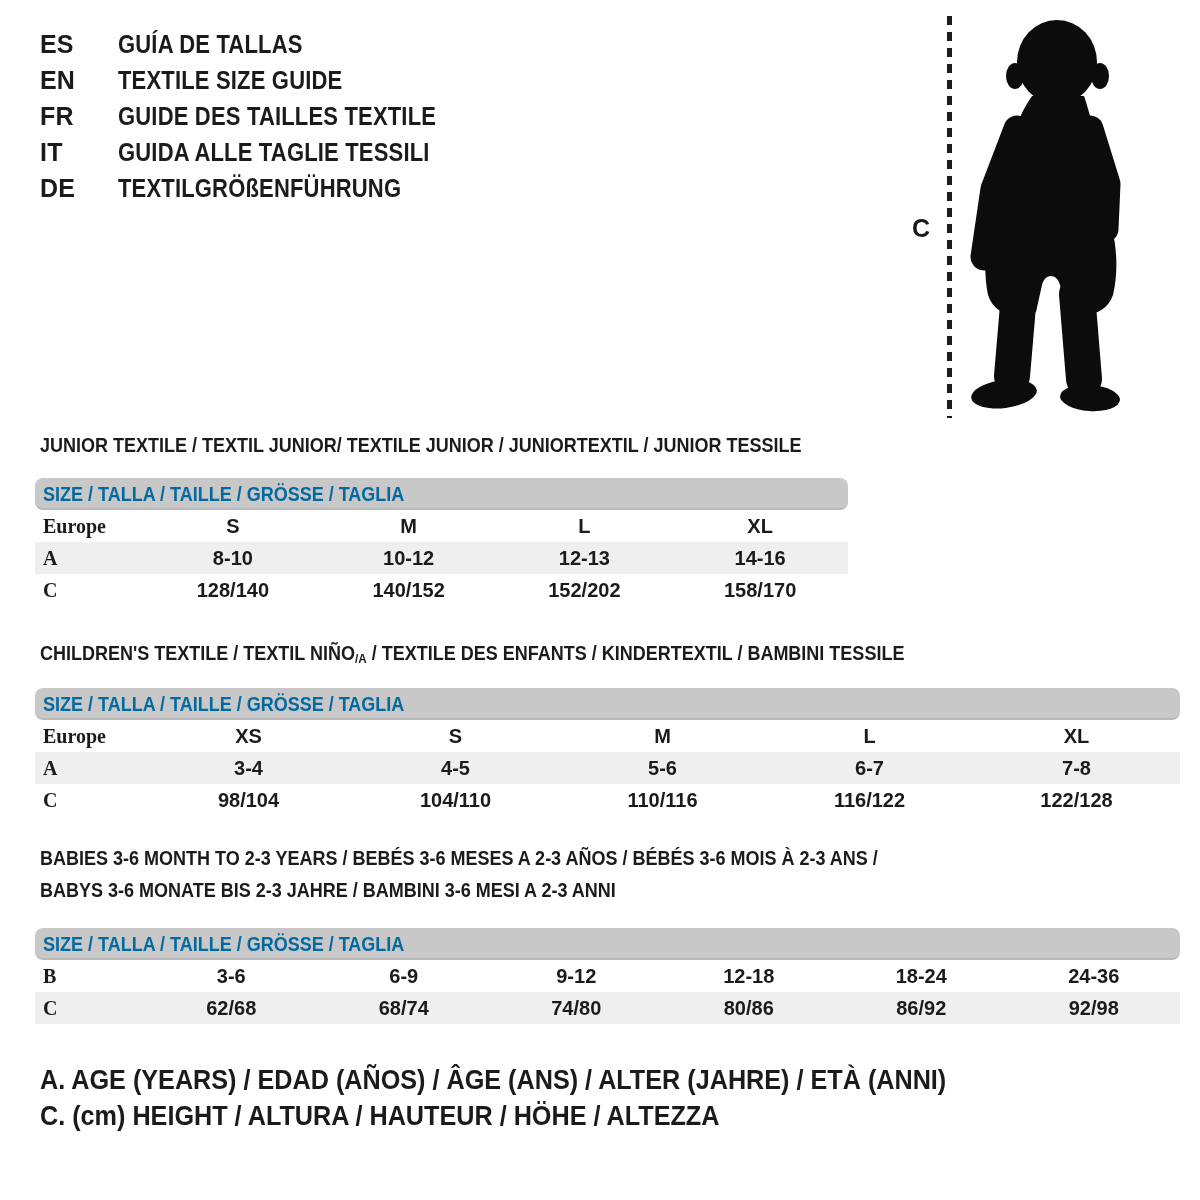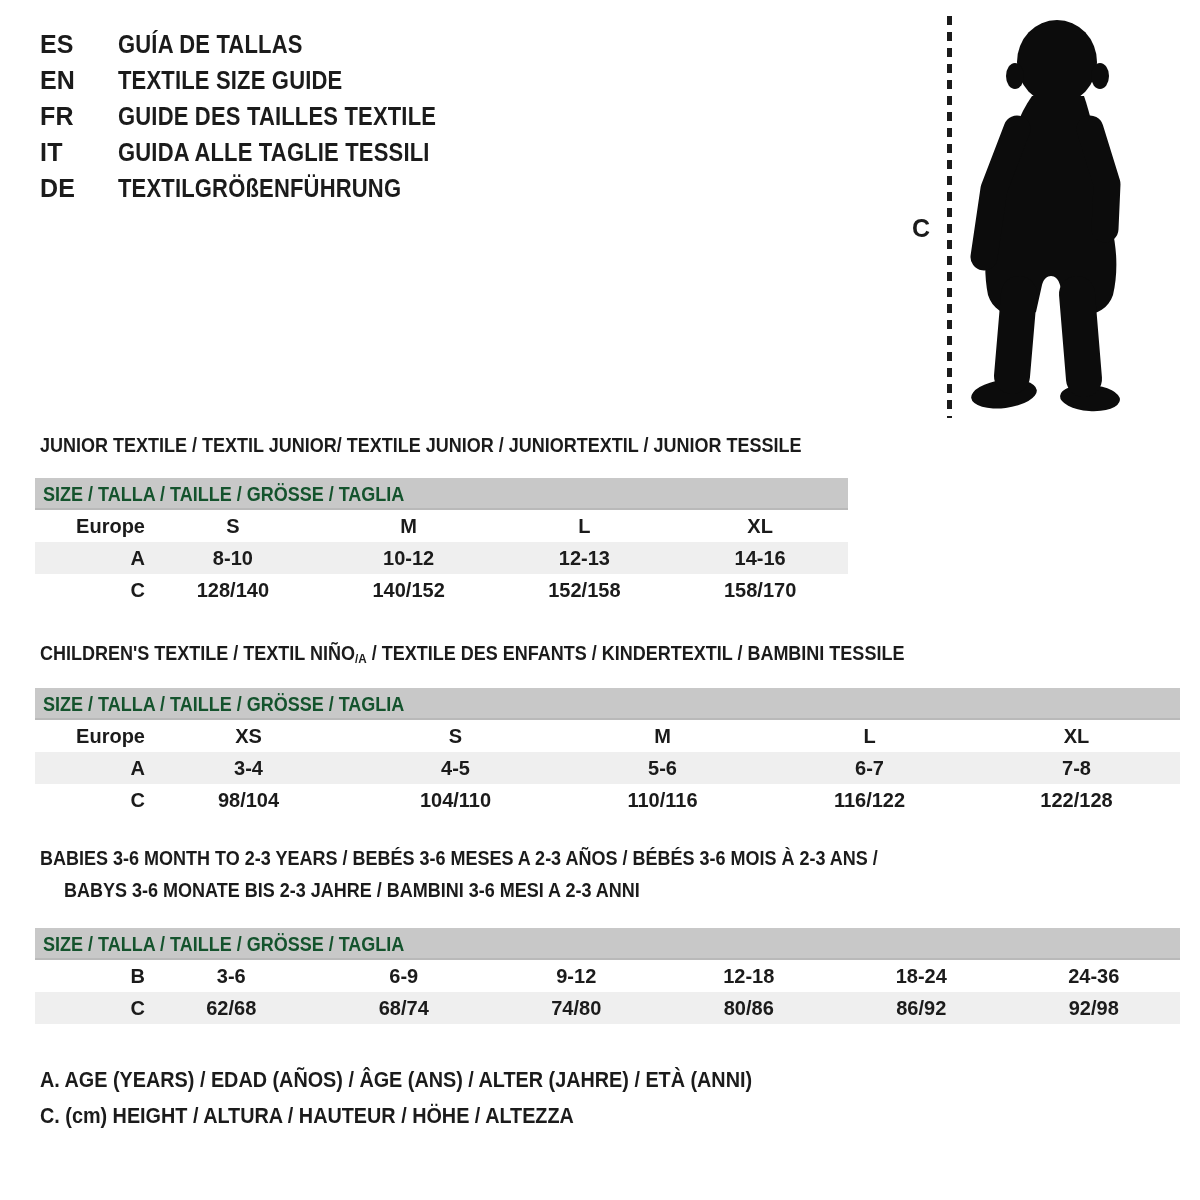--- a/index.html
+++ b/index.html
@@ -74,52 +74,53 @@
     position: relative;
     bottom: -3px;
   }
   .table { width: 100%; }
   .gap20 { margin-top: 20px; }
   .gap22 { margin-top: 22px; }
   .thead {
     height: 32px;
     line-height: 32px;
     background: #c8c8c8;
-    color: #14532d;
+    color: #0369a1;
     font-weight: bold;
     font-size: 20px;
     padding-left: 8px;
     box-sizing: border-box;
     border-bottom: 2px solid #b9b9b9;
+    border-radius: 8px;
   }
   .thead .cond { transform: scaleX(0.9); }
   .trow {
     display: grid;
     height: 32px;
     align-items: center;
     font-weight: bold;
     font-size: 20px;
   }
   .cols5 { grid-template-columns: 110px repeat(4, 1fr); }
   .cols6 { grid-template-columns: 110px repeat(5, 1fr); }
   .cols7 { grid-template-columns: 110px repeat(6, 1fr); }
-  .rlabel { padding-left: 8px; text-align: right; }
+  .rlabel { padding-left: 8px; text-align: left; font-family: Liberation Serif, serif; }
   .cell { text-align: center; }
   .row-gray { background: #efefef; }
   
   .legend {
     position: absolute;
     left: 40px;
     top: 1062px;
   }
   .legend-line {
     height: 36px;
     line-height: 36px;
     font-weight: bold;
-    font-size: 22px;
+    font-size: 28px;
   }
   .legend-line .cond { transform: scaleX(0.9); }
 </style>
 </head>
 <body>
 
 <div class="page">
 
   <div class="langs">
     <div class="lang-row">
@@ -183,21 +184,21 @@
         <span class="rlabel">A</span>
         <span class="cell">8-10</span>
         <span class="cell">10-12</span>
         <span class="cell">12-13</span>
         <span class="cell">14-16</span>
       </div>
       <div class="trow cols5">
         <span class="rlabel">C</span>
         <span class="cell">128/140</span>
         <span class="cell">140/152</span>
-        <span class="cell">152/158</span>
+        <span class="cell">152/202</span>
         <span class="cell">158/170</span>
       </div>
     </div>
   </div>
 
   <div class="section" style="left:35px; top:640px; width:1145px;">
     <div class="section-title" style="padding-left:5px;">
       <span class="cond"><span>CHILDREN'S TEXTILE / TEXTIL NIÑO</span><span class="sub-script">/A</span><span> / TEXTILE DES ENFANTS / KINDERTEXTIL / BAMBINI TESSILE</span></span>
     </div>
     <div class="table gap22">
@@ -228,21 +229,21 @@
         <span class="cell">116/122</span>
         <span class="cell">122/128</span>
       </div>
     </div>
   </div>
 
   <div class="section" style="left:35px; top:842px; width:1145px;">
     <div class="section-title babies-title-line" style="padding-left:5px;">
       <span class="cond">BABIES 3-6 MONTH TO 2-3 YEARS / BEBÉS 3-6 MESES A 2-3 AÑOS / BÉBÉS 3-6 MOIS À 2-3 ANS /</span>
     </div>
-    <div class="section-title babies-title-line" style="padding-left:5px;margin-left:24px;">
+    <div class="section-title babies-title-line" style="padding-left:5px;">
       <span class="cond">BABYS 3-6 MONATE BIS 2-3 JAHRE / BAMBINI 3-6 MESI A 2-3 ANNI</span>
     </div>
     <div class="table gap22">
       <div class="thead">
         <span class="cond">SIZE / TALLA / TAILLE / GRÖSSE / TAGLIA</span>
       </div>
       <div class="trow cols7">
         <span class="rlabel">B</span>
         <span class="cell">3-6</span>
         <span class="cell">6-9</span>

